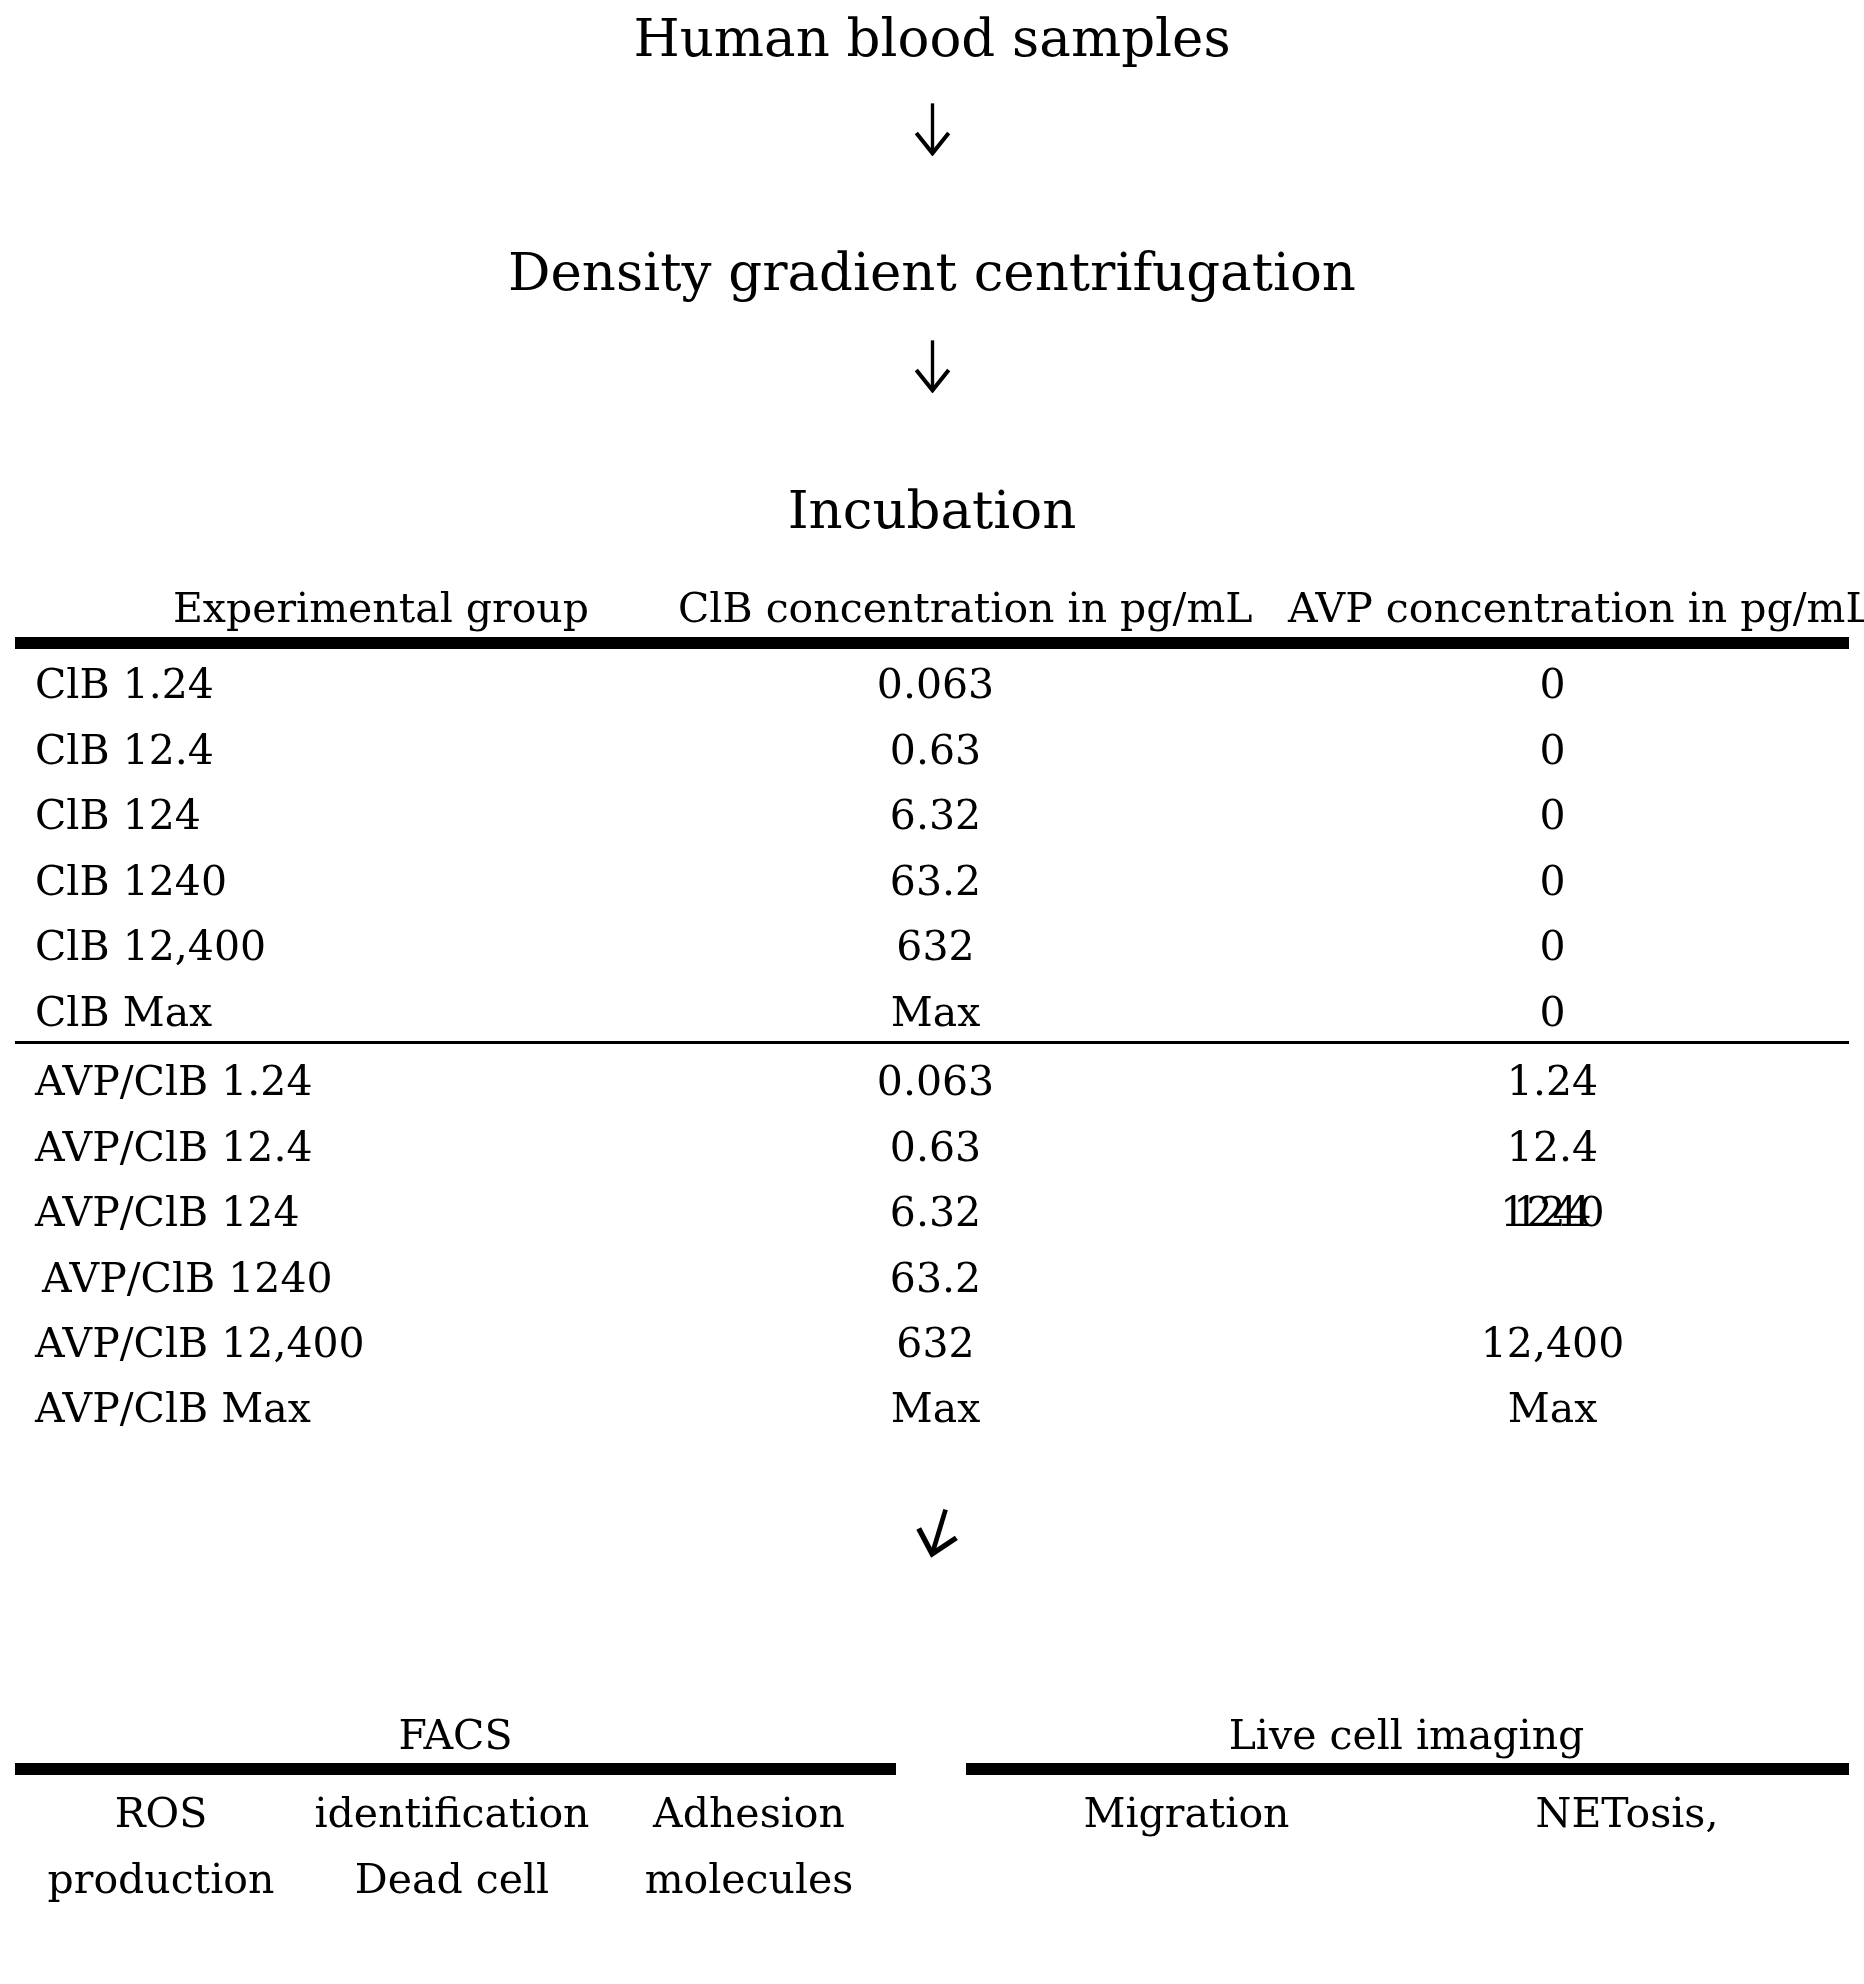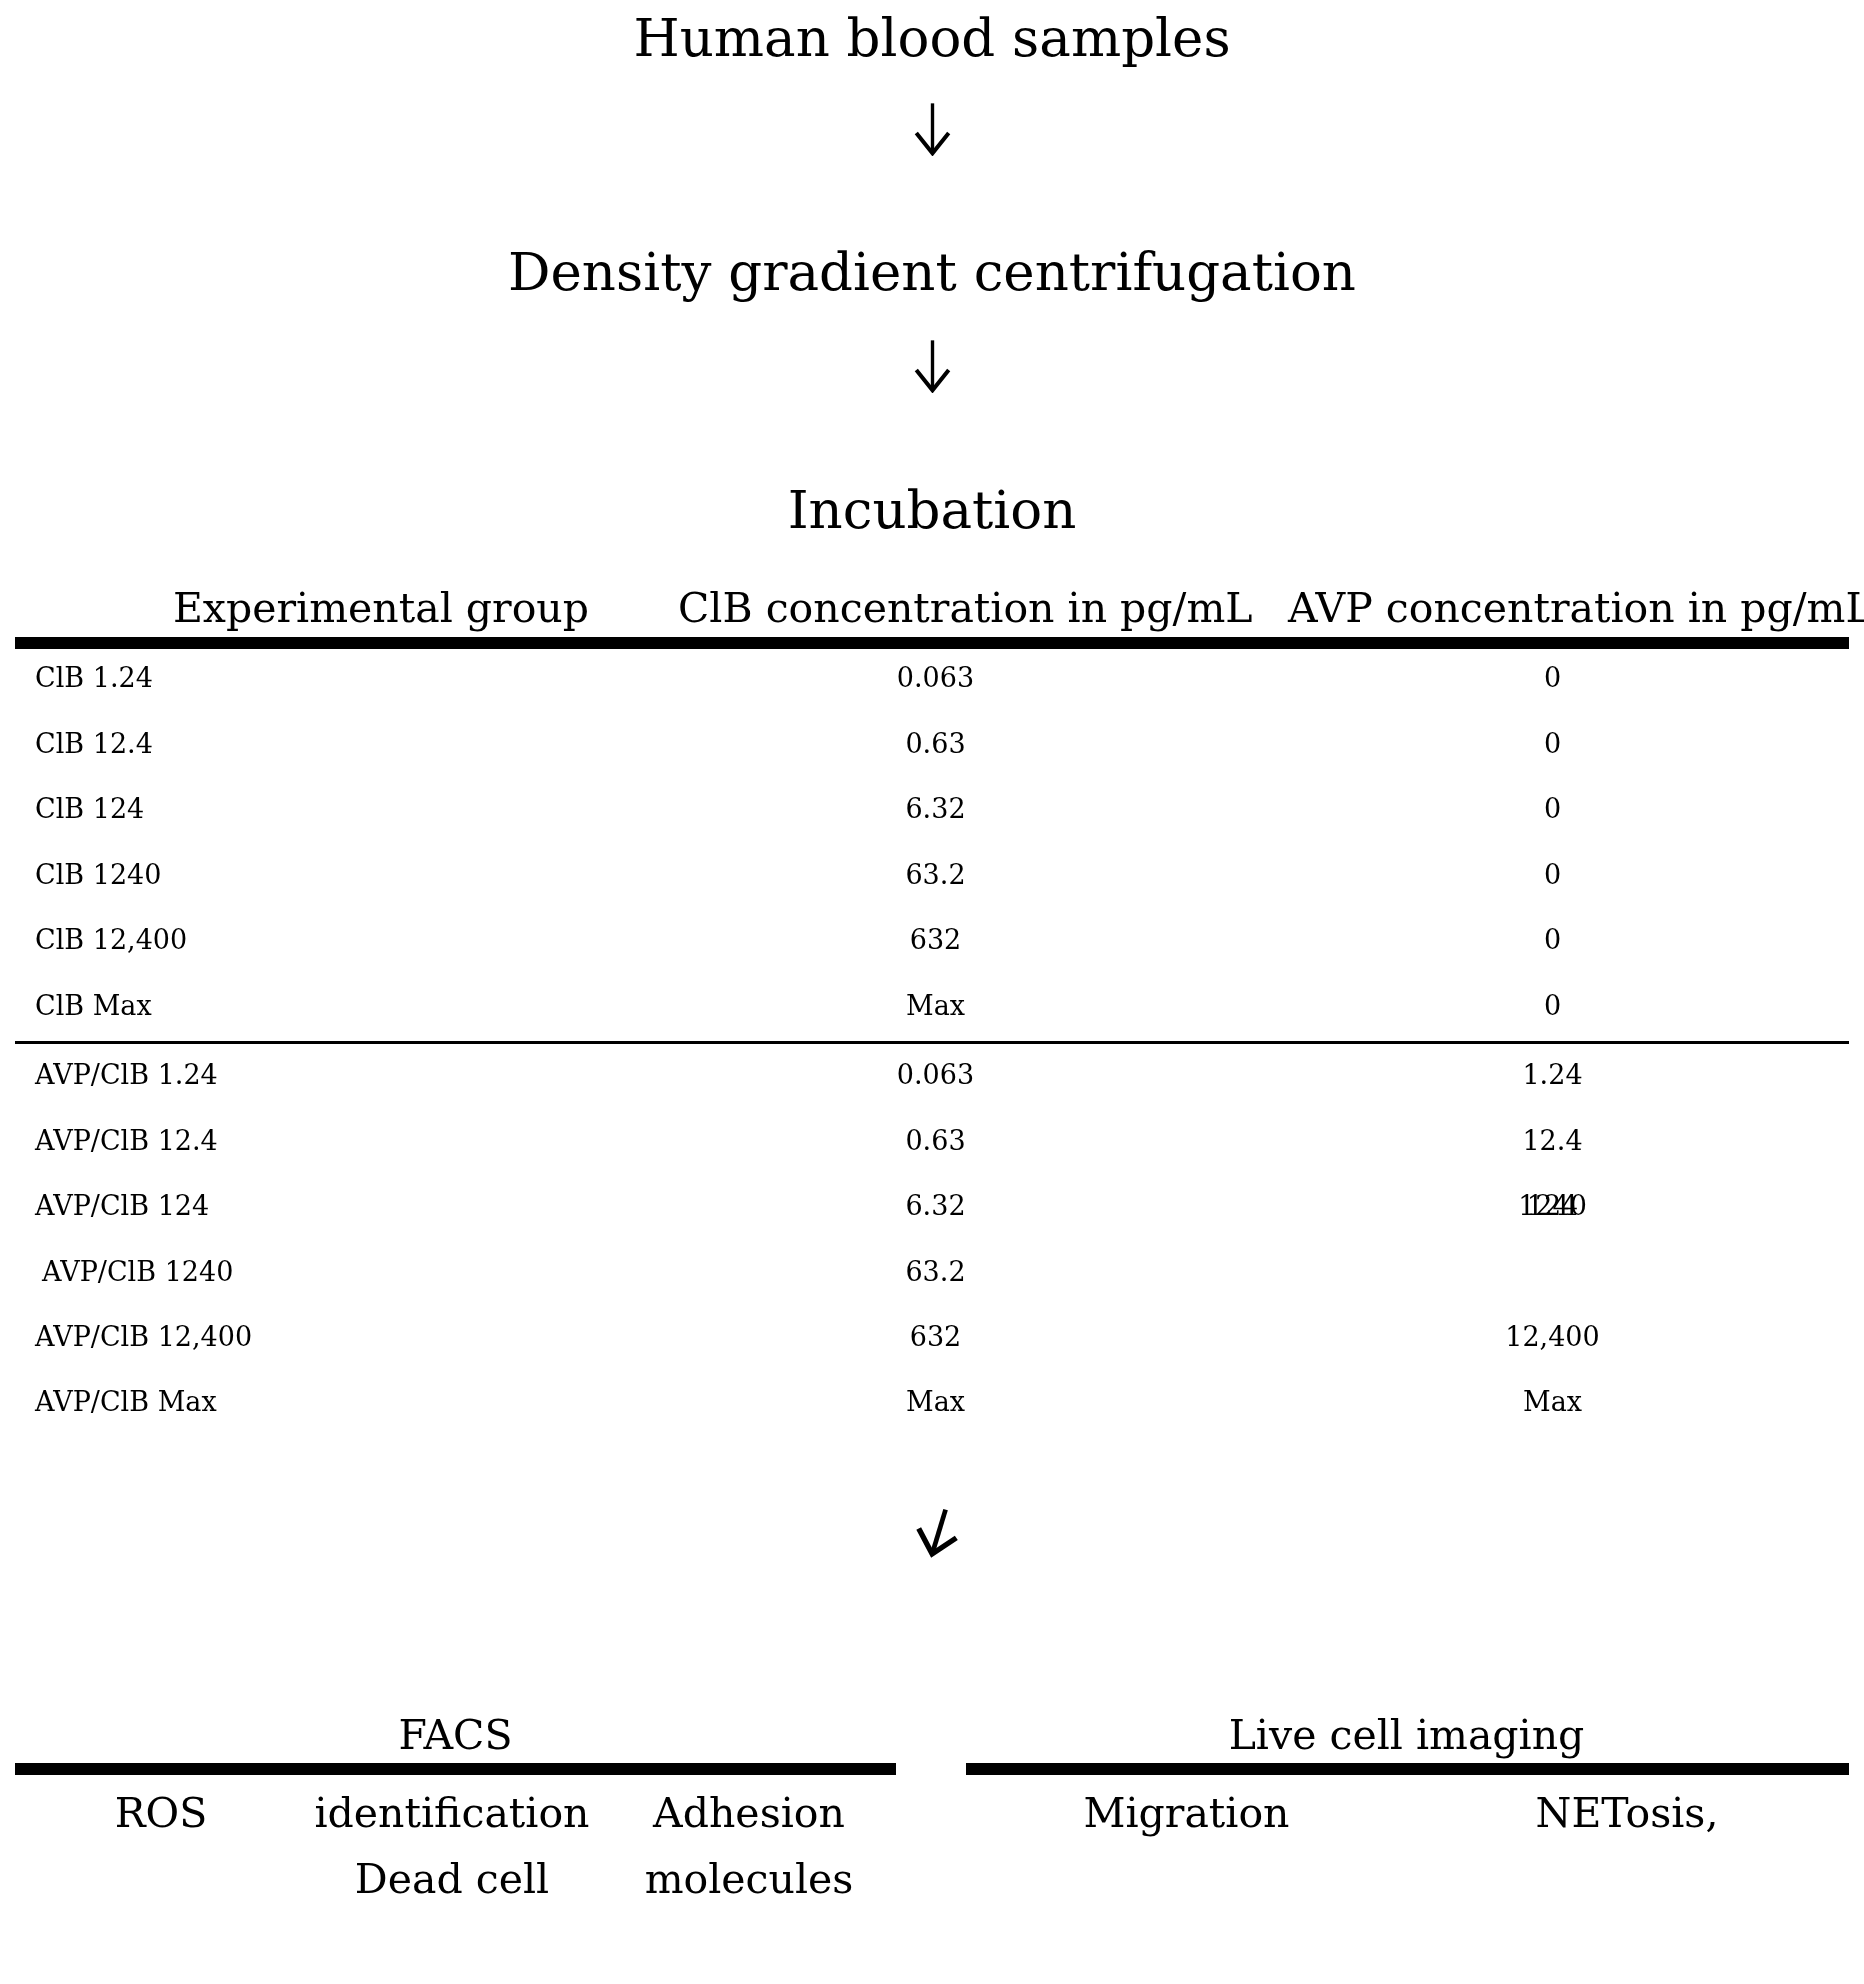--- a/index.html
+++ b/index.html
@@ -7,21 +7,21 @@
     width: 1864px; height: 1985px; position: relative; overflow: hidden;
     font-family: "DejaVu Serif", "Liberation Serif", serif; color: #000000;
   }
   .step {
     position: absolute; left: 0; width: 1864px; text-align: center;
     font-size: 53px; line-height: 1; white-space: nowrap;
   }
   .arrow { position: absolute; }
   .rule { position: absolute; background: #000000; }
   .cell {
-    position: absolute; font-size: 27px; line-height: 1; white-space: nowrap;
+    position: absolute; font-size: 41px; line-height: 1; white-space: nowrap;
   }
   .c1 { left: 35px; }
   .c2 { left: 678px; width: 515px; text-align: center; }
   .c3 { left: 1288px; width: 529px; text-align: center; }
   .hdr { font-size: 41px; }
   .h1 { left: 47px; width: 542px; text-align: right; }
   .sec-title { position: absolute; font-size: 41px; line-height: 1; text-align: center; white-space: nowrap; }
   .sub { position: absolute; font-size: 41px; line-height: 66px; text-align: center; white-space: nowrap; }
   .sub span { display: block; }
 </style>
@@ -118,20 +118,21 @@
 <svg class="arrow" style="left:912px; top:1508px;" width="47" height="51" viewBox="0 0 70 75">
   <line x1="50" y1="2" x2="30" y2="68" stroke="#000" stroke-width="7"></line>
   <polyline points="10,30 30,68 66,44" fill="none" stroke="#000" stroke-width="8"></polyline>
 </svg>
 
 <div>
   <div class="sec-title" style="left:15px; width:881px; top:1715px;">FACS</div>
   <div class="rule" style="left:15px; top:1763px; width:881px; height:12.2px;"></div>
   <div class="sub" style="left:15px; width:292px; top:1780px;">
     <span>ROS</span>
+    <span>production</span>
   </div>
   <div class="sub" style="left:306px; width:292px; top:1780px;">
     <span>identification</span>
     <span>Dead cell</span>
   </div>
   <div class="sub" style="left:603px; width:292px; top:1780px;">
     <span>Adhesion</span>
     <span>molecules</span>
   </div>
 </div>

